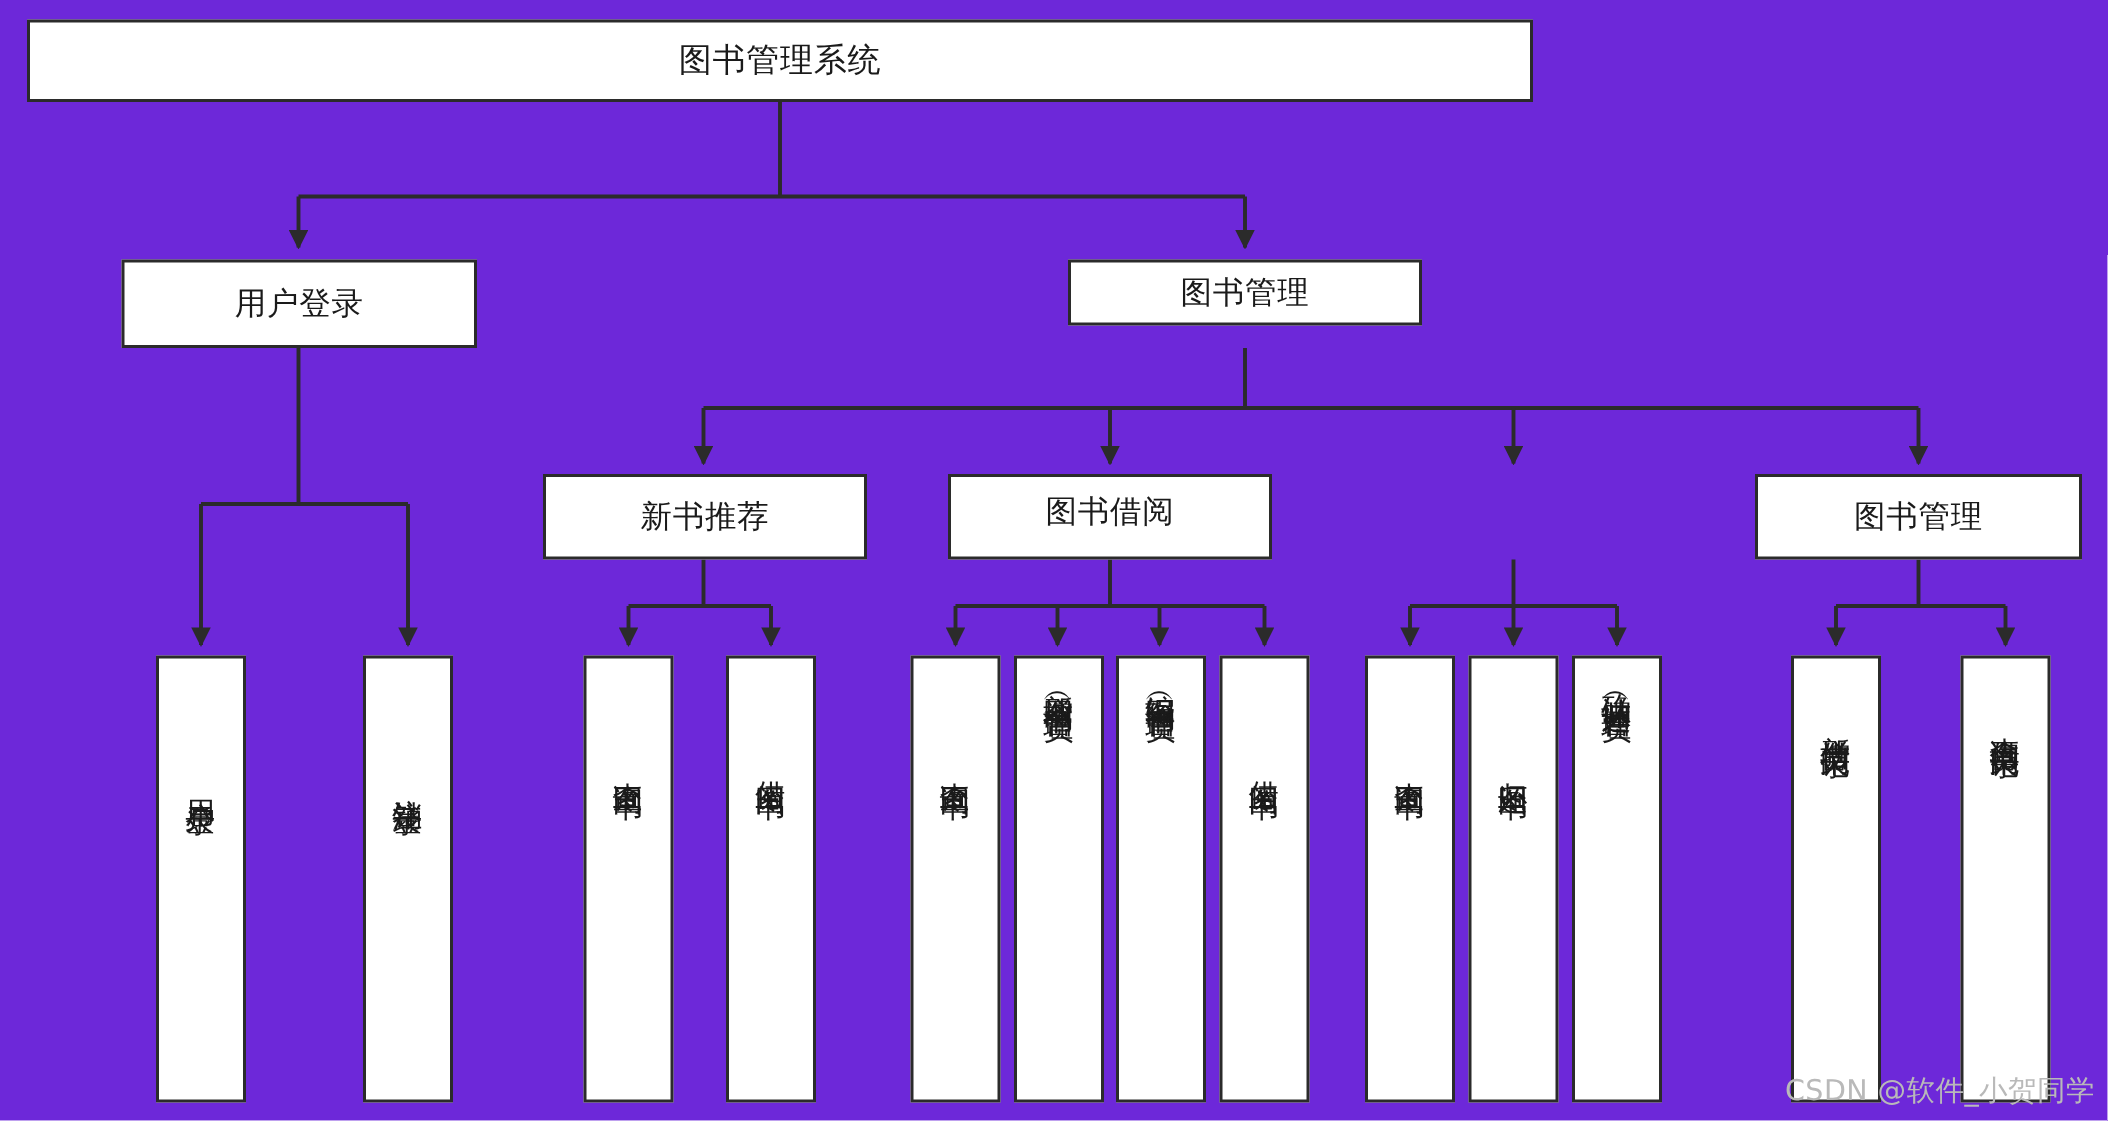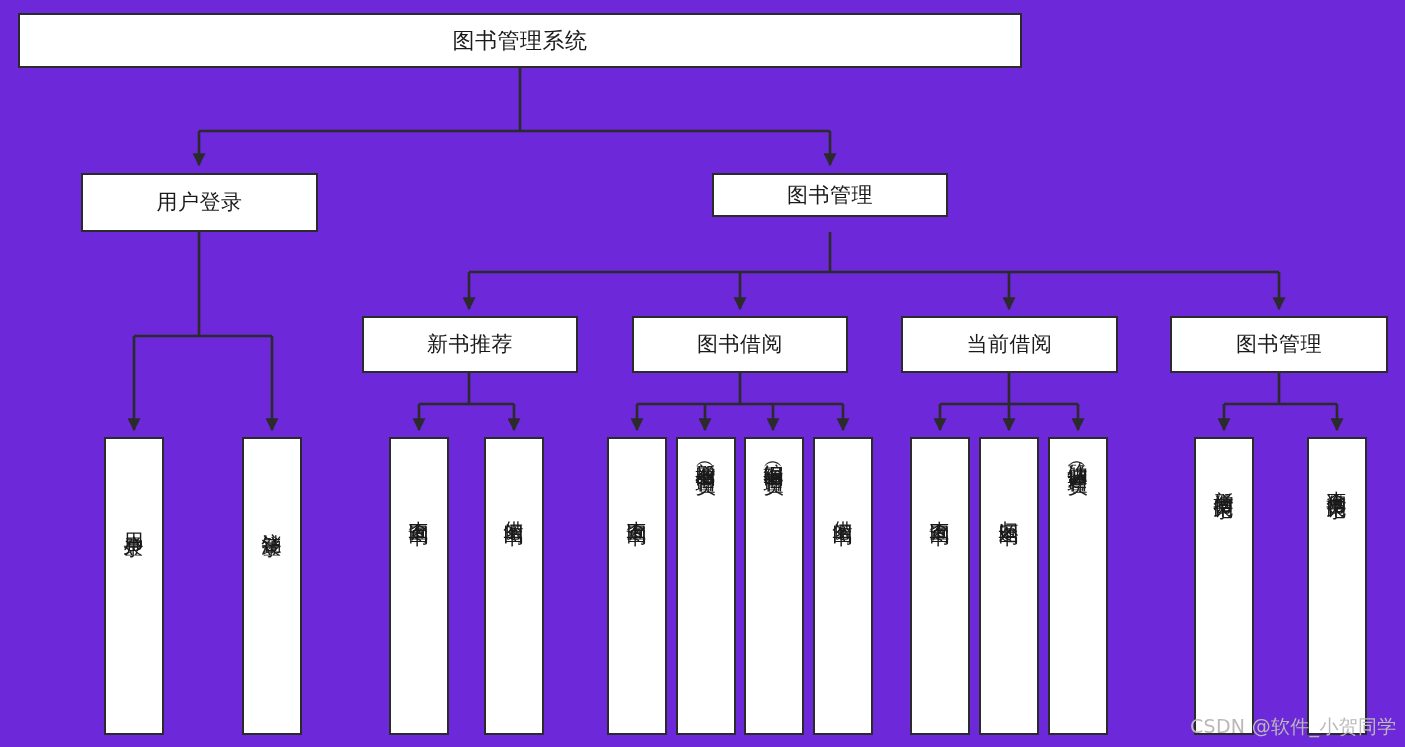--- a/index.html
+++ b/index.html
@@ -137,27 +137,24 @@
   </div>
 
   <div class="node horiz" style="left:712px; top:173px; width:236px; height:44px;">
     <span class="node-label">图书管理</span>
   </div>
 
   <div class="node horiz" style="left:362px; top:316px; width:216px; height:57px;">
     <span class="node-label">新书推荐</span>
   </div>
 
-  <div class="node horiz" style="left:632px; top:316px; width:216px; height:57px;">
+  <div class="node horiz" style="left:632px; top:316px; width:216px; height:57px;font-family:Liberation Mono, monospace;">
     <span class="node-label">图书借阅</span>
   </div>
 
-  <div class="node horiz" style="left:901px; top:316px; width:217px; height:57px;">
-    <span class="node-label">当前借阅</span>
-  </div>
 
   <div class="node horiz" style="left:1170px; top:316px; width:218px; height:57px;">
     <span class="node-label">图书管理</span>
   </div>
 
   <div class="node vert" style="left:104px; top:437px; width:60px; height:298px; padding-top:78px;">
     <span class="node-label">用户登录</span>
   </div>
 
   <div class="node vert" style="left:242px; top:437px; width:60px; height:298px; padding-top:78px;">

